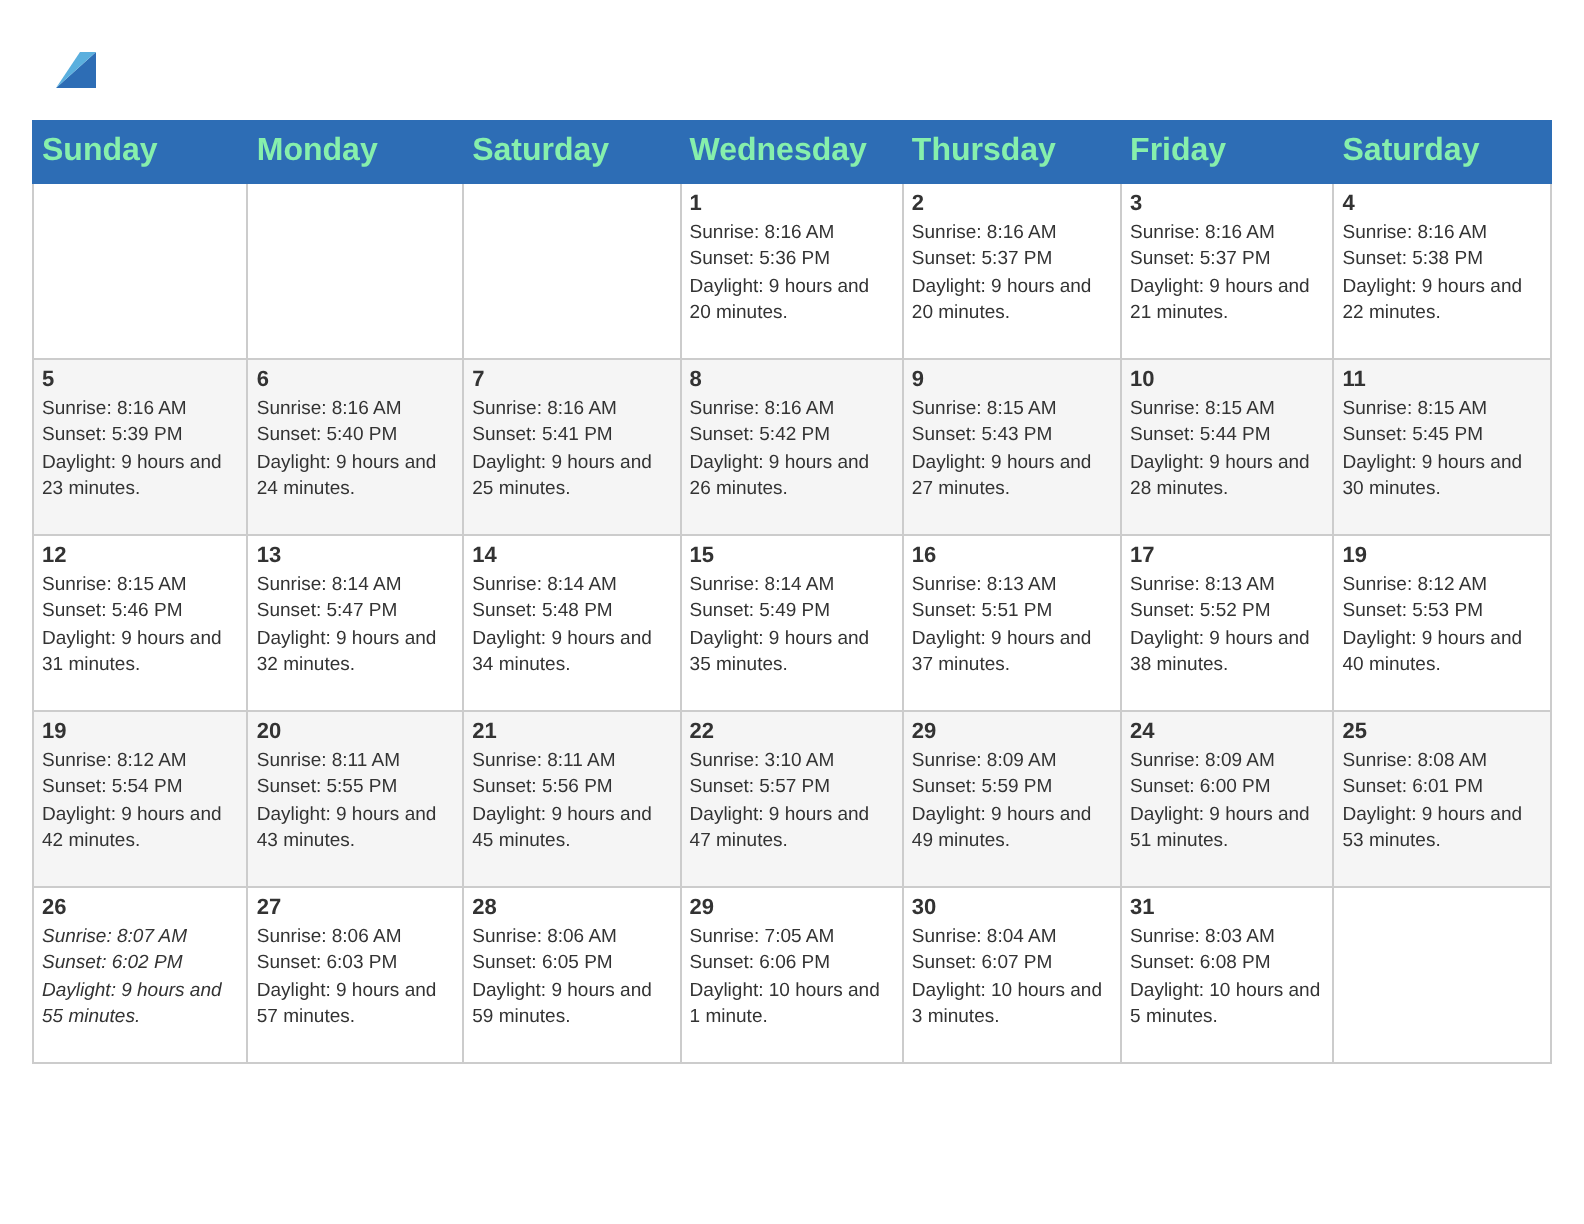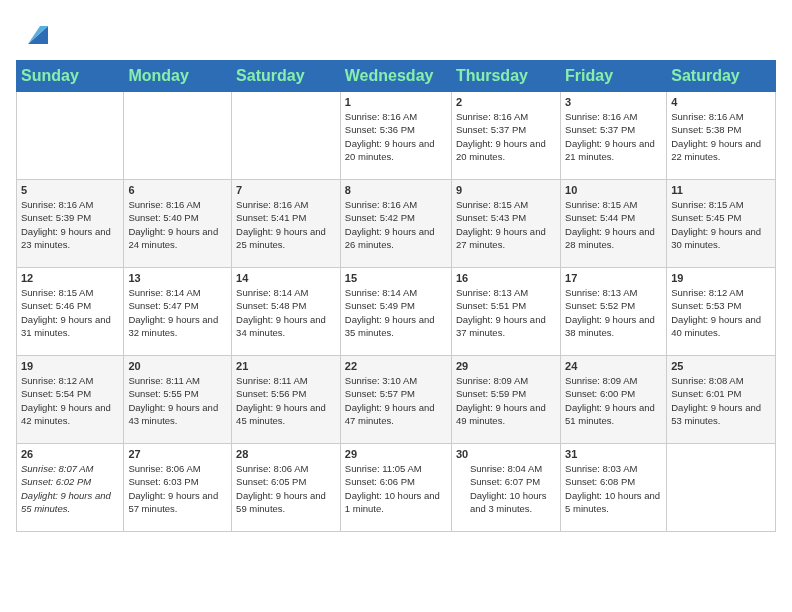--- a/index.html
+++ b/index.html
@@ -300,27 +300,27 @@
 Daylight: 9 hours and 57 minutes.</div>
         </td>
         <td>
           <div class="day-number">28</div>
           <div class="day-info" style="white-space: pre-line;">Sunrise: 8:06 AM
 Sunset: 6:05 PM
 Daylight: 9 hours and 59 minutes.</div>
         </td>
         <td>
           <div class="day-number">29</div>
-          <div class="day-info" style="white-space: pre-line;">Sunrise: 11:05 AM
+          <div class="day-info" style="white-space: pre-line;">Sunrise: 7:05 AM
 Sunset: 6:06 PM
 Daylight: 10 hours and 1 minute.</div>
         </td>
         <td>
           <div class="day-number">30</div>
-          <div class="day-info" style="white-space: pre-line; margin-left: 14px;">Sunrise: 8:04 AM
+          <div class="day-info" style="white-space: pre-line;">Sunrise: 8:04 AM
 Sunset: 6:07 PM
 Daylight: 10 hours and 3 minutes.</div>
         </td>
         <td>
           <div class="day-number">31</div>
           <div class="day-info" style="white-space: pre-line;">Sunrise: 8:03 AM
 Sunset: 6:08 PM
 Daylight: 10 hours and 5 minutes.</div>
         </td>
         <td class="empty-cell"></td>

